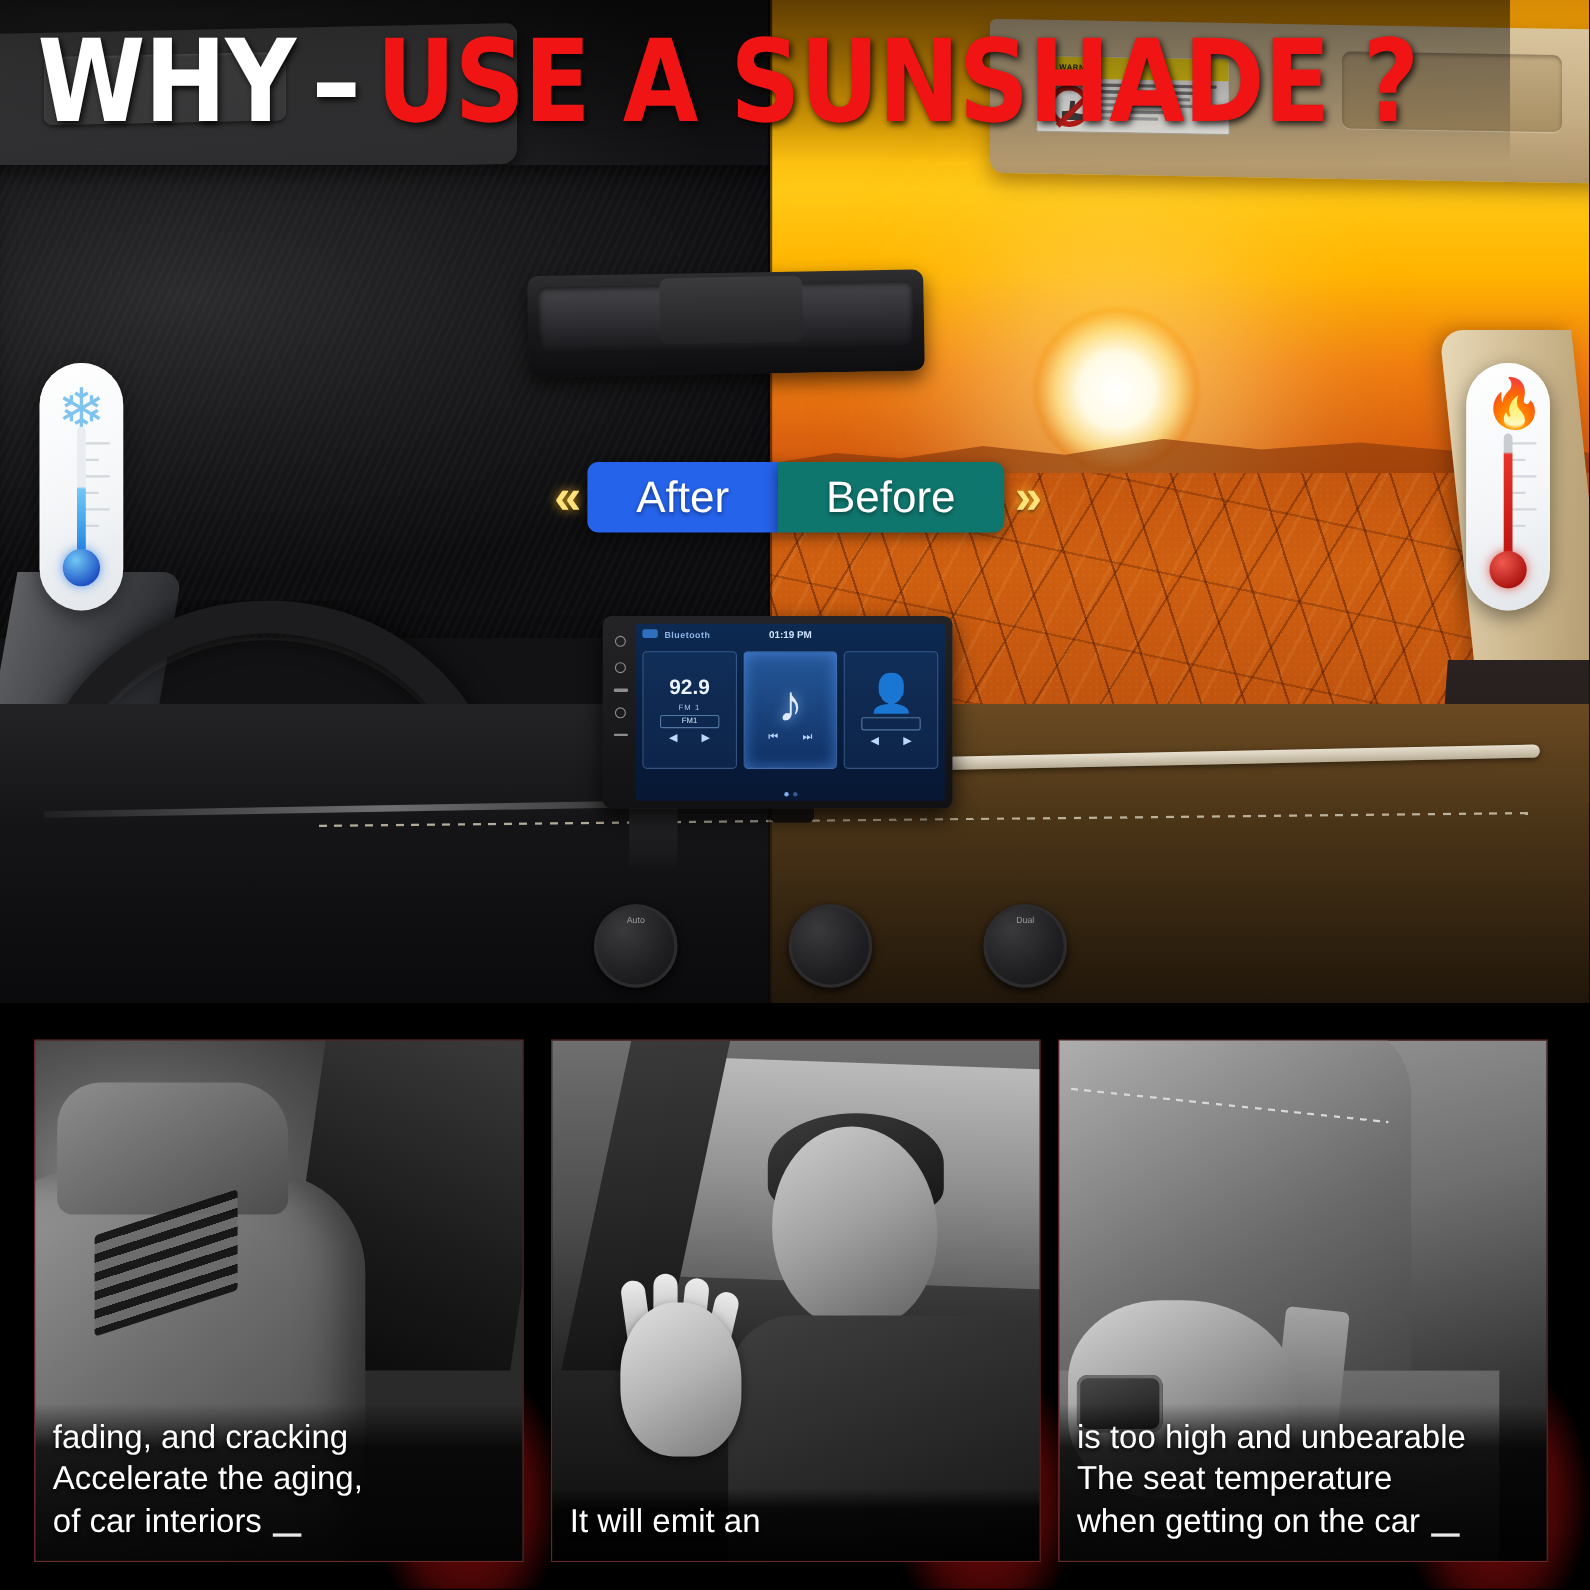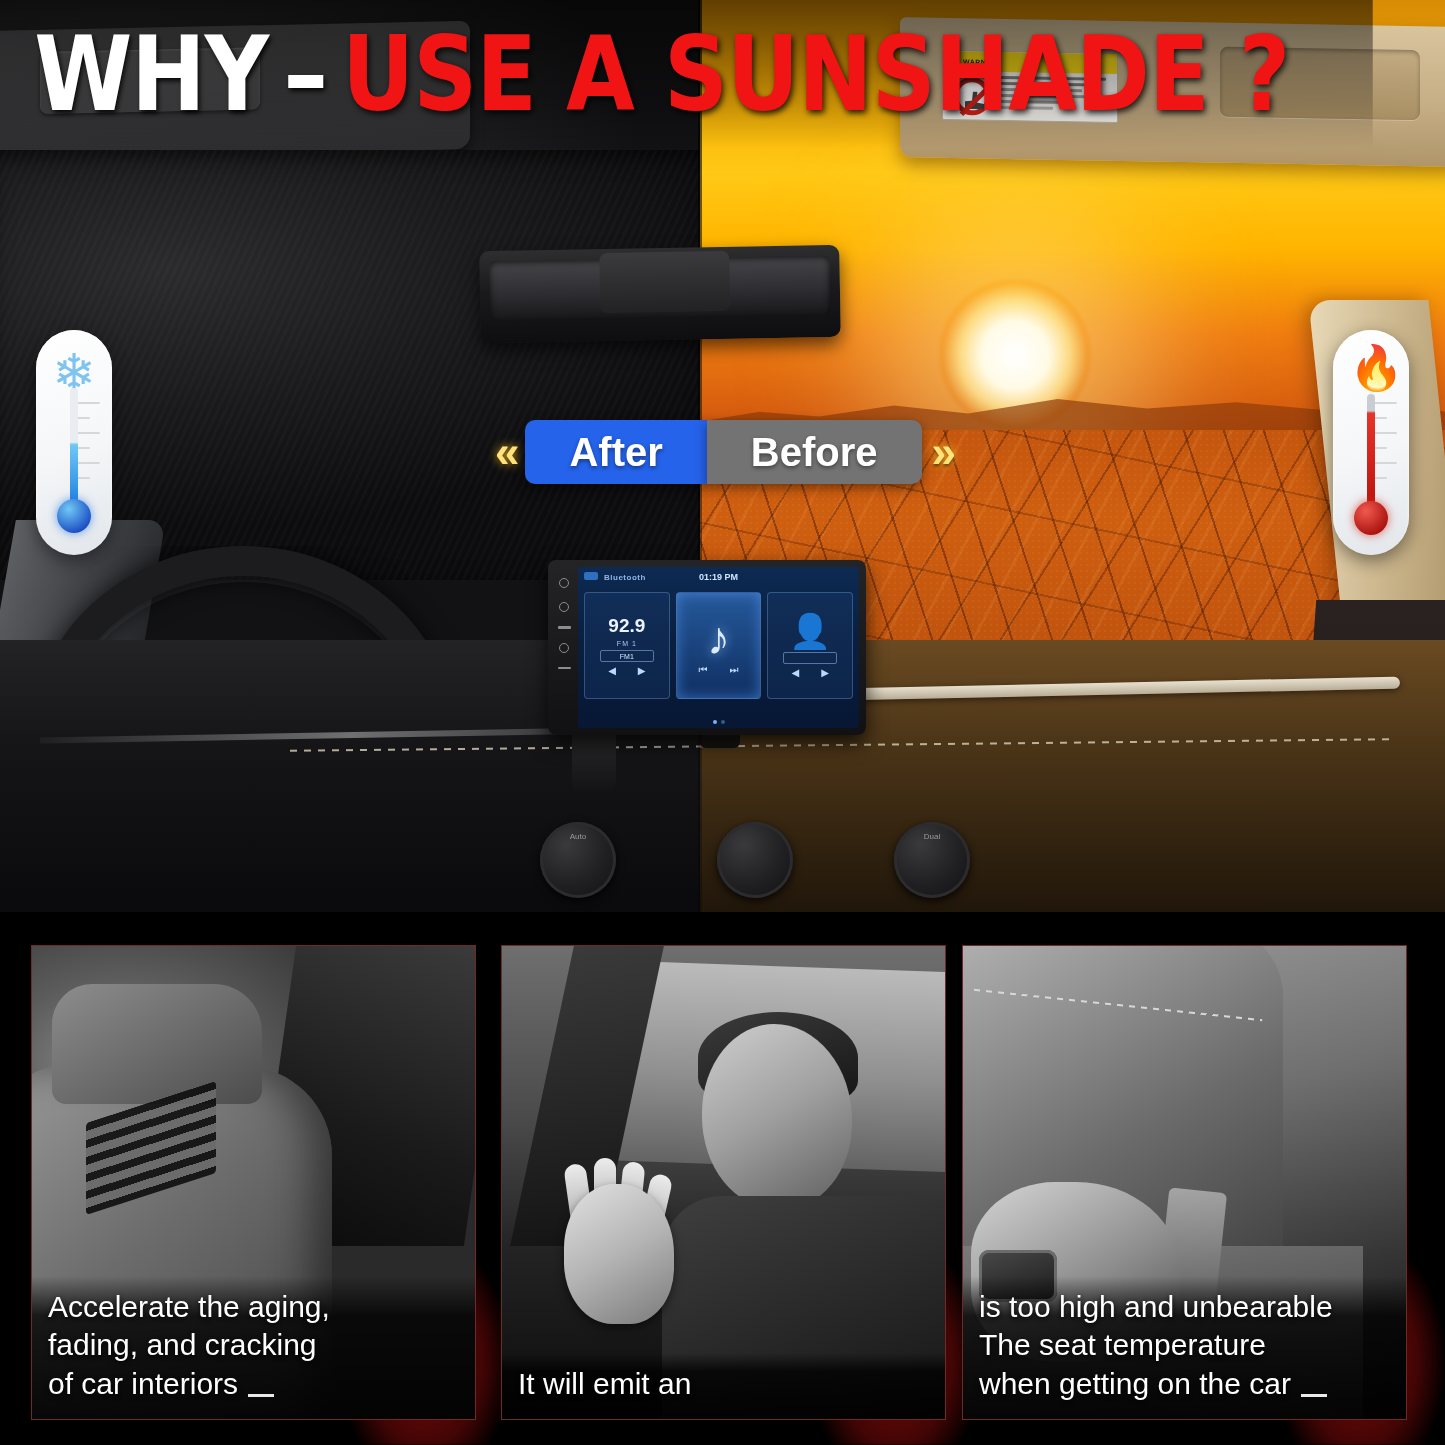--- a/index.html
+++ b/index.html
@@ -224,26 +224,26 @@
     position:absolute; left:0; top:414px; width:1445px; height:76px; z-index:25;
     display:flex; align-items:center; justify-content:center;
   }
   .chev{ display:flex; align-items:center; font-size:44px; line-height:1;
          color:#ffe37a; text-shadow:0 0 10px rgba(255,190,40,.9), 0 2px 3px rgba(0,0,0,.7);
          font-weight:bold; letter-spacing:-6px; }
   .chev.left{ margin-right:12px; }
   .chev.right{ margin-left:10px; }
   .badge{
     height:64px; display:flex; align-items:center; justify-content:center;
-    font-size:40px; font-weight:bold; color:#fff;
+    font-size:40px; font-weight:normal; color:#fff;
     text-shadow:0 2px 4px rgba(0,0,0,.45);
     padding:17px 44px;
   }
   .badge.after{ background:#2563eb; border-radius:10px 0 0 10px; box-shadow:0 4px 12px rgba(0,0,0,.45); }
-  .badge.before{ background:#737373; border-radius:0 10px 10px 0; box-shadow:0 4px 12px rgba(0,0,0,.45); }
+  .badge.before{ background:#0f766e; border-radius:0 10px 10px 0; box-shadow:0 4px 12px rgba(0,0,0,.45); }
 
   
   .thermo{
     position:absolute; width:76px; height:225px; border-radius:38px; z-index:24;
     background:linear-gradient(160deg,#ffffff 0%,#f4f6f8 55%,#e2e6ea 100%);
     box-shadow:0 6px 18px rgba(0,0,0,.45), inset 0 2px 3px rgba(255,255,255,.9);
     overflow:hidden;
   }
   .thermo.cold{ left:36px; top:330px; }
   .thermo.hot{ right:36px; top:330px; }
@@ -645,22 +645,22 @@
     <div class="splat s3"></div>
 
     <div class="panel p1">
       <div class="photo">
         <div class="window"></div>
         <div class="seat"></div>
         <div class="headrest"></div>
         <div class="vents"></div>
       </div>
       <div class="caption">
+        <span class="ln">fading, and cracking</span>
         <span class="ln">Accelerate the aging,</span>
-        <span class="ln">fading, and cracking</span>
         <span class="ln"><span>of car interiors</span><span class="cursor"></span></span>
       </div>
     </div>
 
     <div class="panel p2">
       <div class="photo">
         <div class="windshield"></div>
         <div class="pillar"></div>
         <div class="hair"></div>
         <div class="head"></div>

